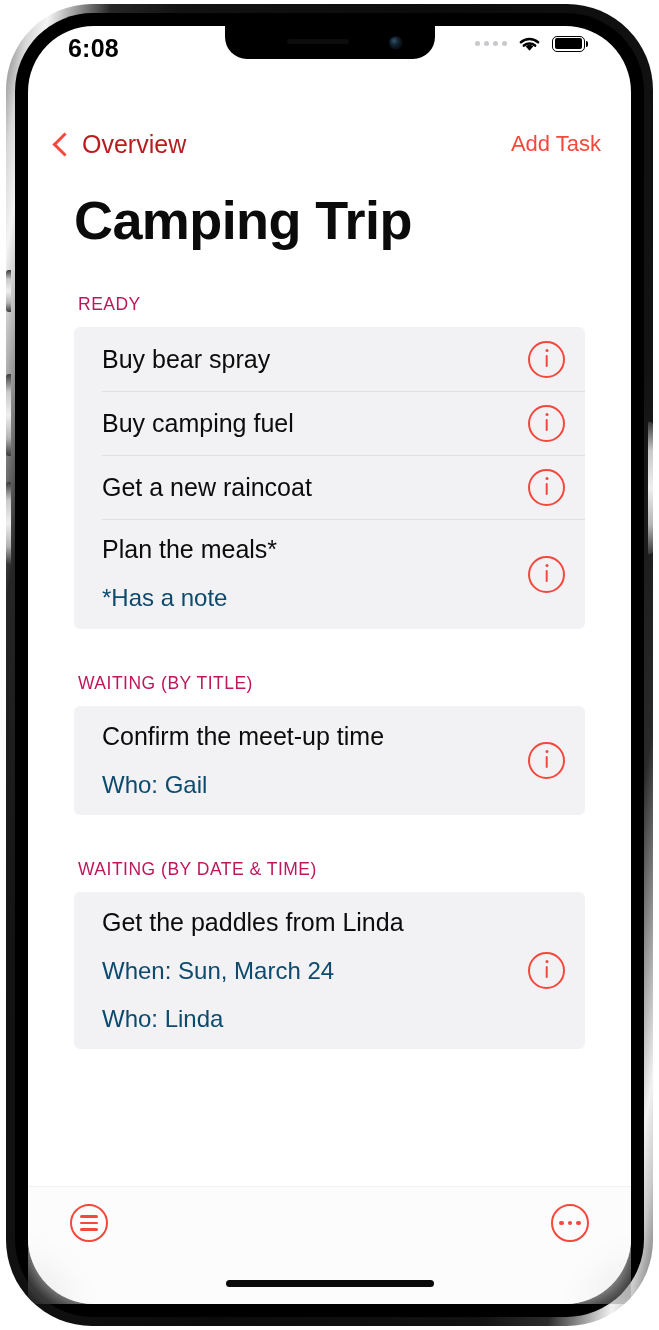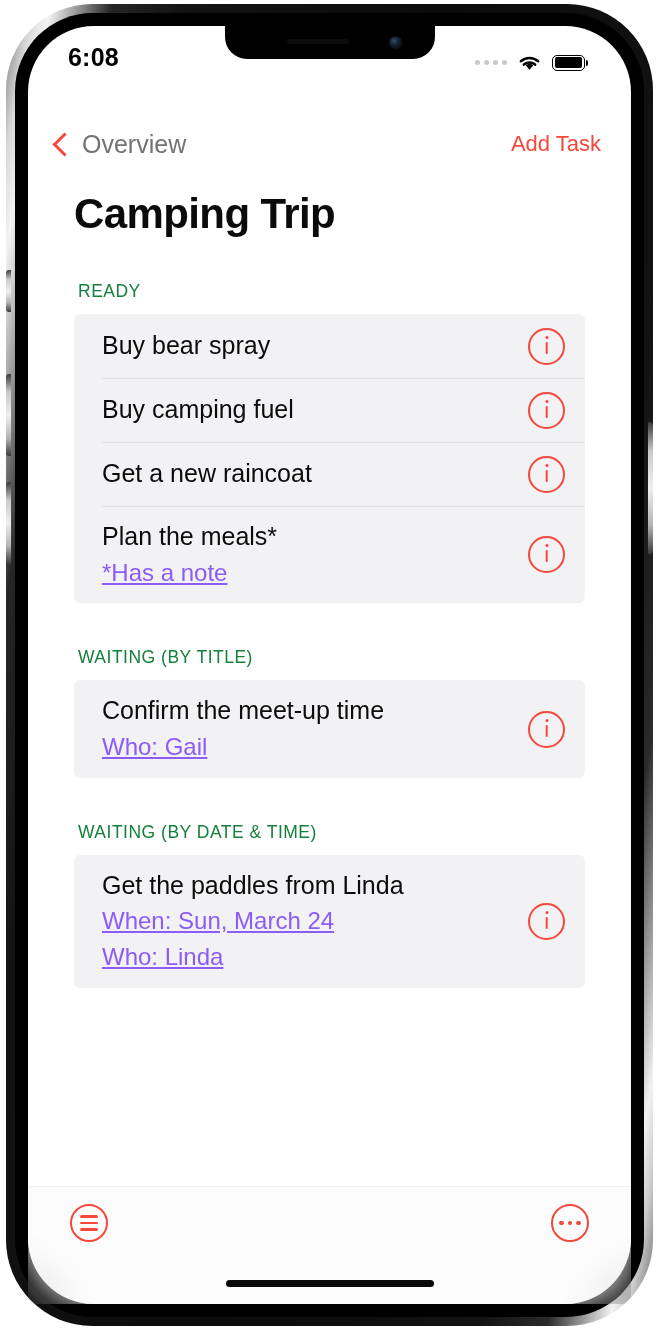--- a/index.html
+++ b/index.html
@@ -99,21 +99,21 @@
 
   
   .status-bar {
     position: absolute;
     top: 0;
     left: 0;
     right: 12px;
     height: 46px;
     z-index: 15;
     display: flex;
-    align-items: flex-end;
+    align-items: flex-start;
     justify-content: space-between;
     padding: 8px 34px 0 40px;
     box-sizing: border-box;
     gap: 20px;
   }
   .status-time {
     font-size: 25px;
     font-weight: 700;
     color: #000;
     letter-spacing: 0.2px;
@@ -165,21 +165,21 @@
     align-items: center;
     justify-content: space-between;
     padding: 0 30px 0 28px;
     box-sizing: border-box;
     z-index: 12;
   }
   .nav-back {
     display: flex;
     align-items: center;
     gap: 9px;
-    color: #737373;
+    color: #b91c1c;
     font-size: 25px;
     cursor: pointer;
   }
   .chev {
     width: 14px;
     height: 14px;
     border-left: 3.6px solid #f4483c;
     border-bottom: 3.6px solid #f4483c;
     transform: rotate(45deg);
     margin-top: 1px;
@@ -194,34 +194,34 @@
   .content {
     position: absolute;
     top: 142px;
     left: 0; right: 0;
     bottom: 0;
     overflow: hidden;
     padding: 0 46px;
     box-sizing: border-box;
   }
   .page-title {
-    font-size: 42px;
+    font-size: 54px;
     font-weight: 700;
     color: #0b0b0b;
     letter-spacing: -0.6px;
     margin: 22px 0 0 0;
     line-height: 1.12;
   }
   .section {
     margin-top: 44px;
   }
   .section:first-of-type { margin-top: 40px; }
   .section-header {
     font-size: 17.5px;
-    color: #15803d;
+    color: #be185d;
     letter-spacing: 0.5px;
     padding: 0 0 12px 4px;
   }
   .card {
     background: #f2f1f3;
     border-radius: 6px;
     overflow: hidden;
   }
   .row {
     display: flex;
@@ -242,24 +242,23 @@
     background: #e0dfe2;
   }
   .row-text { padding: 14px 0; }
   .row-title {
     font-size: 25px;
     color: #0c0c0c;
     line-height: 1.35;
   }
   .row-sub {
     font-size: 24px;
-    color: #8b5cf6;
+    color: #0c4a6e;
     line-height: 1.4;
-    margin-top: 2px;
-    text-decoration: underline;
+    margin-top: 14px;
   }
   .info-icon {
     flex: 0 0 auto;
     width: 33px;
     height: 33px;
     border: 2px solid #f4483c;
     border-radius: 50%;
     position: relative;
     margin-left: 14px;
     cursor: pointer;

